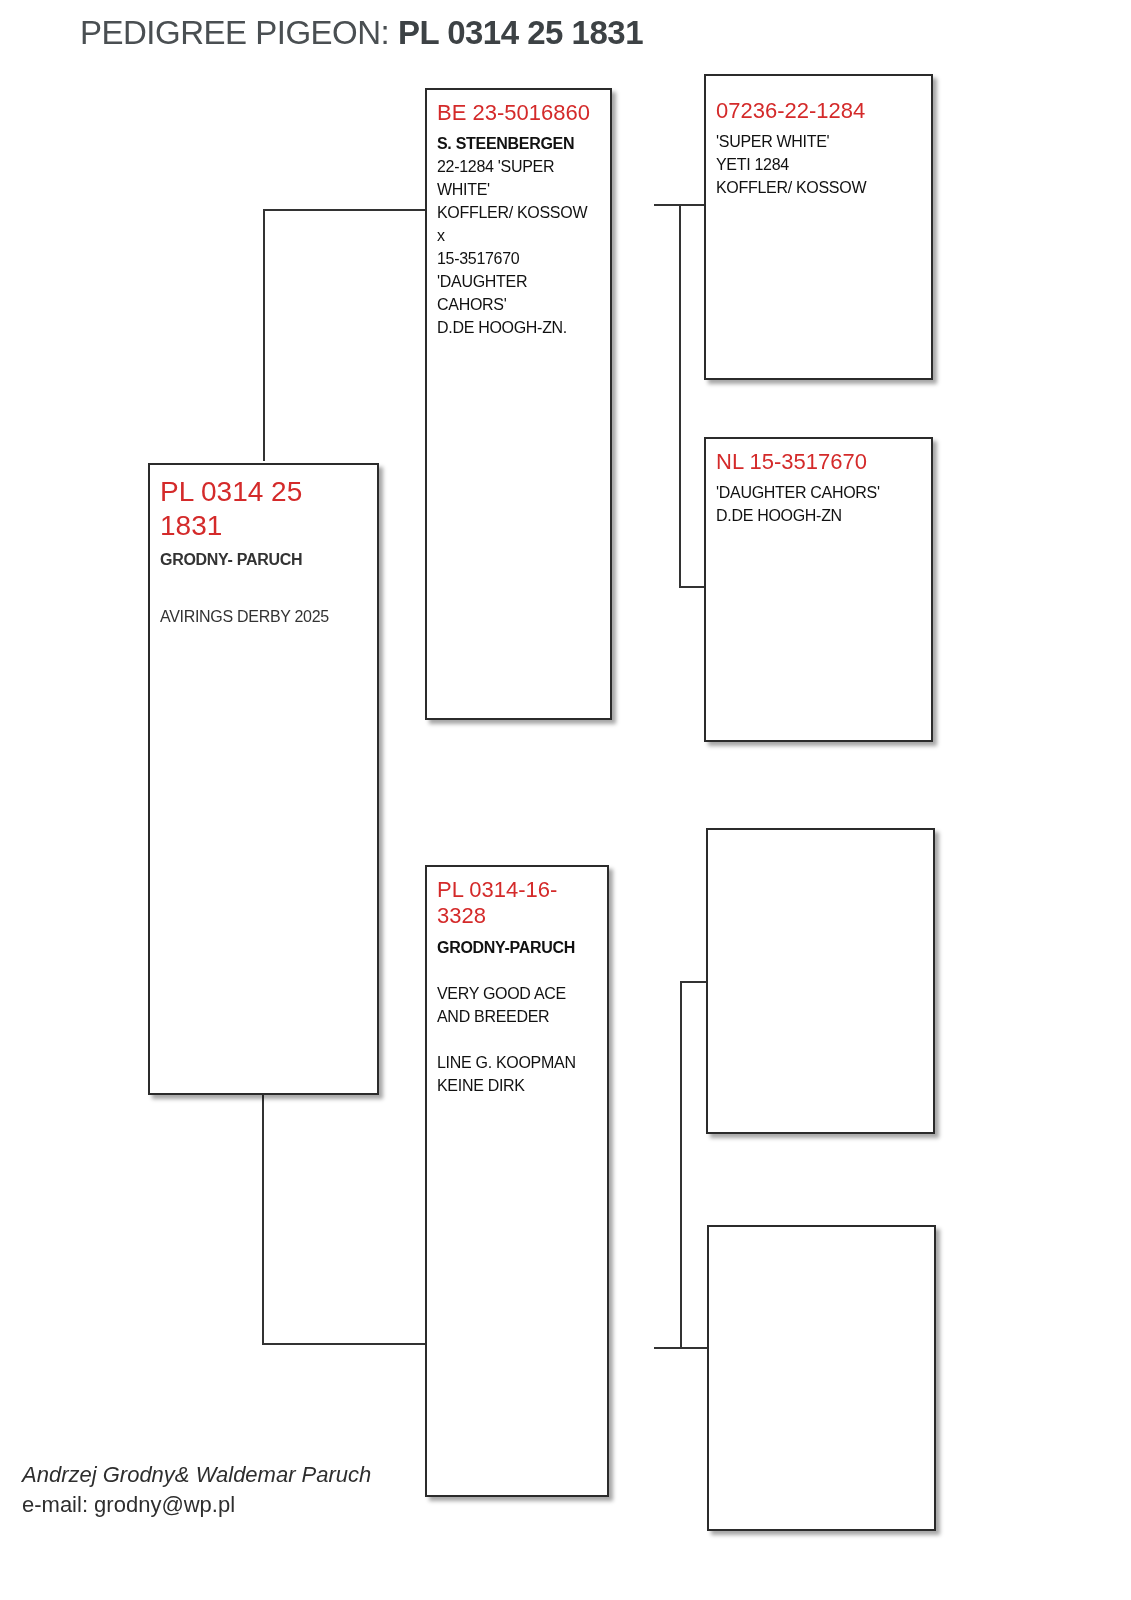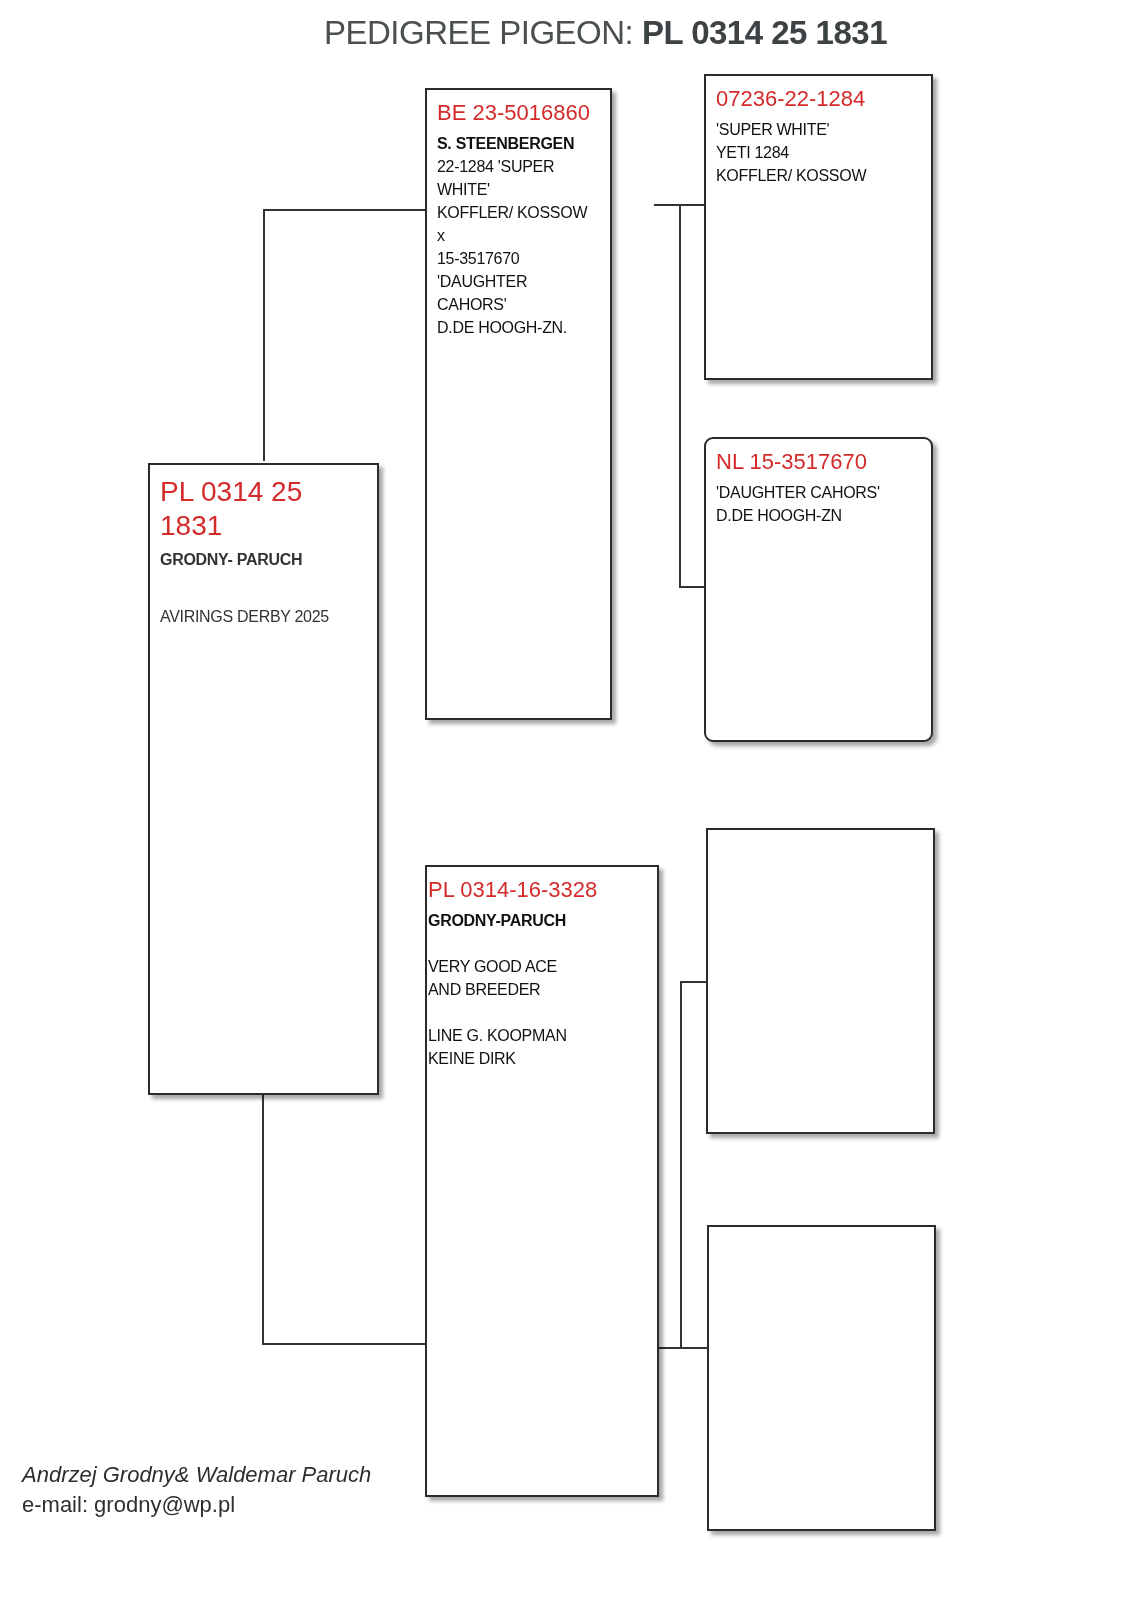--- a/index.html
+++ b/index.html
@@ -2,21 +2,21 @@
 <html><head>
 <meta charset="utf-8">
 <style>
   html, body { margin: 0; padding: 0; background: #ffffff; }
   body {
     width: 1131px; height: 1600px; position: relative; overflow: hidden;
     font-family: "Liberation Sans", sans-serif; color: #111;
   }
   .title {
     position: absolute; left: 0; top: 14px; width: 1131px;
-    text-align: center; font-size: 33px; color: #4a4f52; letter-spacing: -0.5px;
+    font-size: 33px; color: #4a4f52; letter-spacing: -0.5px;
     padding-left: 80px; box-sizing: border-box;
   }
   .title .light { font-weight: normal; }
   .title .bold { font-weight: bold; color: #3d4245; }
   .box {
     position: absolute; background: #fff;
     border: 2px solid #2b2b2b;
     box-shadow: 4px 4px 4px rgba(0,0,0,0.35);
     box-sizing: border-box;
   }
@@ -62,34 +62,34 @@
   <div class="ring">BE 23-5016860</div>
   <div class="line bold">S. STEENBERGEN</div>
   <div class="line">22-1284 'SUPER WHITE'</div>
   <div class="line">KOFFLER/ KOSSOW</div>
   <div class="line">x</div>
   <div class="line">15-3517670</div>
   <div class="line">'DAUGHTER CAHORS'</div>
   <div class="line">D.DE HOOGH-ZN.</div>
 </div>
 
-<div class="box" style="left:704px; top:74px; width:229px; height:306px; padding:10px 10px;">
+<div class="box" style="left:704px; top:74px; width:229px; height:306px; padding:22px 10px;">
   <div class="ring">07236-22-1284</div>
   <div class="line">'SUPER WHITE'</div>
   <div class="line">YETI 1284</div>
   <div class="line">KOFFLER/ KOSSOW</div>
 </div>
 
-<div class="box" style="left:704px; top:437px; width:229px; height:305px; padding:10px 10px;border-radius:9px;">
+<div class="box" style="left:704px; top:437px; width:229px; height:305px; padding:10px 10px;">
   <div class="ring">NL 15-3517670</div>
   <div class="line">'DAUGHTER CAHORS'</div>
   <div class="line">D.DE HOOGH-ZN</div>
 </div>
 
-<div class="box" style="left:425px; top:865px; width:234px; height:632px; padding:10px 1px;">
+<div class="box" style="left:425px; top:865px; width:184px; height:632px; padding:10px 10px;">
   <div class="ring">PL 0314-16-3328</div>
   <div class="line bold">GRODNY-PARUCH</div>
   <div class="gap"></div>
   <div class="line">VERY GOOD ACE</div>
   <div class="line">AND BREEDER</div>
   <div class="gap"></div>
   <div class="line">LINE G. KOOPMAN</div>
   <div class="line">KEINE DIRK</div>
 </div>
 

